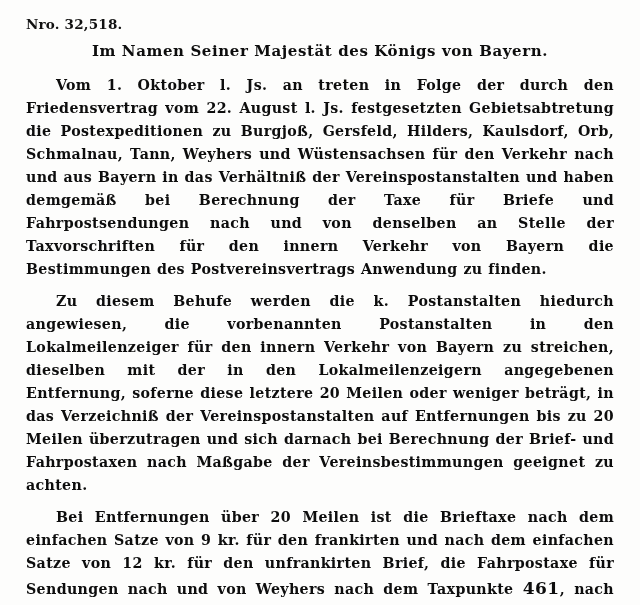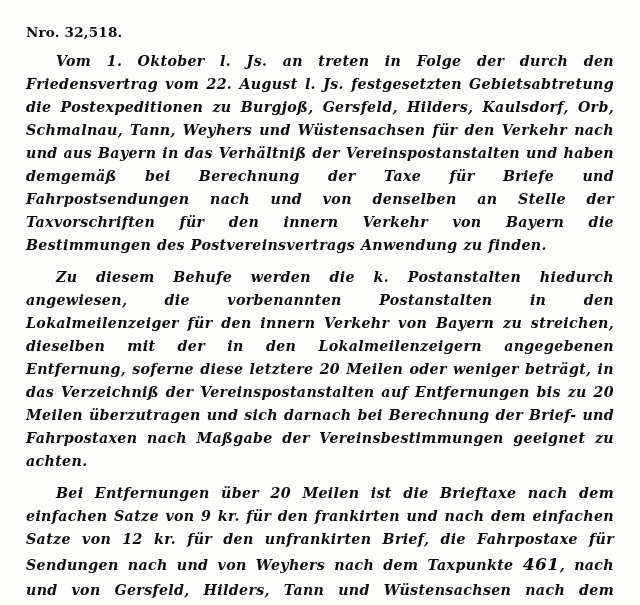--- a/index.html
+++ b/index.html
@@ -26,21 +26,21 @@
     position: absolute;
     left: 26px;
     top: 8px;
     width: 588px;
   }
   .doc-number {
     font-family: "DejaVu Serif", serif;
     font-weight: bold;
     font-size: 13.5px;
     letter-spacing: 0.2px;
-    margin: 16px 0 10px 0;
+    margin: 8px 0 10px 0;
     color: #111;
   }
   .fraktur {
     font-family: "DejaVu Serif", serif;
     font-weight: bold;
     letter-spacing: 0.4px;
   }
   .subtitle {
     text-align: center;
     font-size: 13px;
@@ -58,40 +58,40 @@
   }
   p.body-par {
     font-size: 14.2px;
     line-height: 1.62;
     text-align: justify;
     text-justify: inter-word;
     margin: 0 0 9px 0;
     letter-spacing: 0.35px;
     word-spacing: 0.6px;
     font-weight: bold;
-    font-style: italic;
   }
   p.body-par.indent {
     text-indent: 30px;
   }
   .tarif {
     font-size: 17px;
     font-weight: bold;
     letter-spacing: 0.5px;
   }
 </style>
 </head>
 <body>
 
 <div id="page">
   <div class="inner">
 
     <div class="doc-number">Nro. 32,518.</div>
 
 
+    <div class="maintitle fraktur">Im Namen Seiner Majestät des Königs von Bayern.</div>
 
     <p class="body-par indent">Vom 1. Oktober l. Js. an treten in Folge der durch den Friedensvertrag vom 22. August l. Js. festgesetzten Gebietsabtretung die Postexpeditionen zu Burgjoß, Gersfeld, Hilders, Kaulsdorf, Orb, Schmalnau, Tann, Weyhers und Wüstensachsen für den Verkehr nach und aus Bayern in das Verhältniß der Vereinspostanstalten und haben demgemäß bei Berechnung der Taxe für Briefe und Fahrpostsendungen nach und von denselben an Stelle der Taxvorschriften für den innern Verkehr von Bayern die Bestimmungen des Postvereinsvertrags Anwendung zu finden.</p>
 
     <p class="body-par indent">Zu diesem Behufe werden die k. Postanstalten hiedurch angewiesen, die vorbenannten Postanstalten in den Lokalmeilenzeiger für den innern Verkehr von Bayern zu streichen, dieselben mit der in den Lokalmeilenzeigern angegebenen Entfernung, soferne diese letztere 20 Meilen oder weniger beträgt, in das Verzeichniß der Vereinspostanstalten auf Entfernungen bis zu 20 Meilen überzutragen und sich darnach bei Berechnung der Brief- und Fahrpostaxen nach Maßgabe der Vereinsbestimmungen geeignet zu achten.</p>
 
     <p class="body-par indent"><span>Bei Entfernungen über 20 Meilen ist die Brieftaxe nach dem einfachen Satze von 9 kr. für den frankirten und nach dem einfachen Satze von 12 kr. für den unfrankirten Brief, die Fahrpostaxe für Sendungen nach und von Weyhers nach dem Taxpunkte </span><span class="tarif">461</span><span>, nach und von Gersfeld, Hilders, Tann und Wüstensachsen nach dem Taxpunkte </span></p>
 
   </div>
 </div>
 

